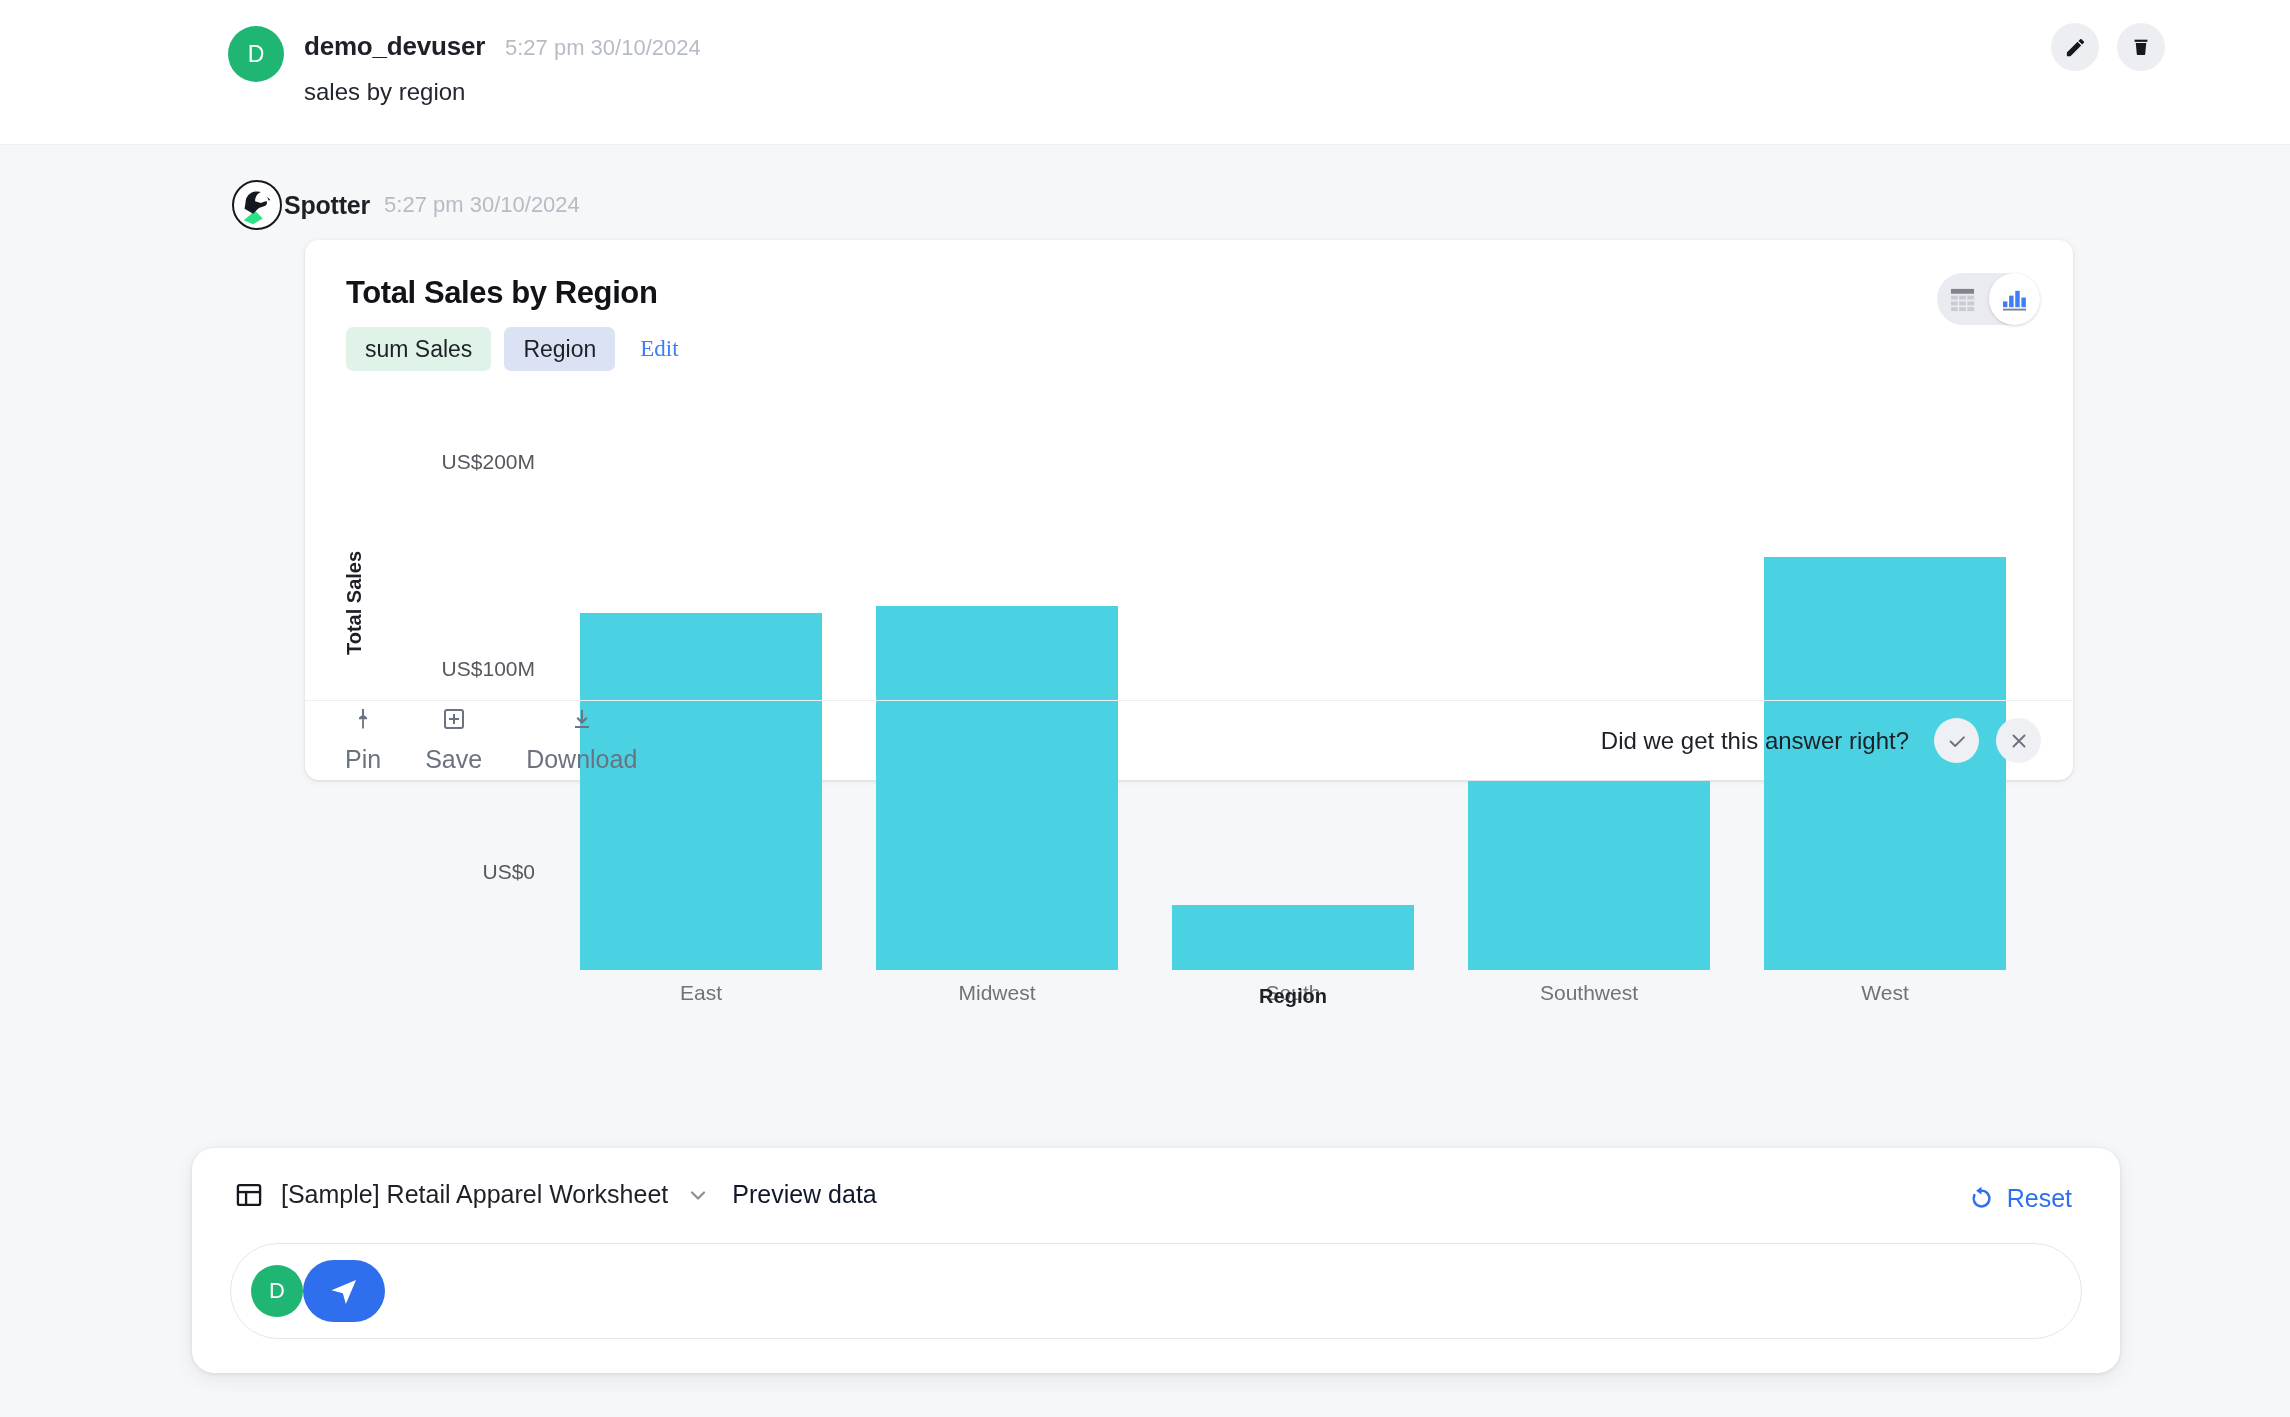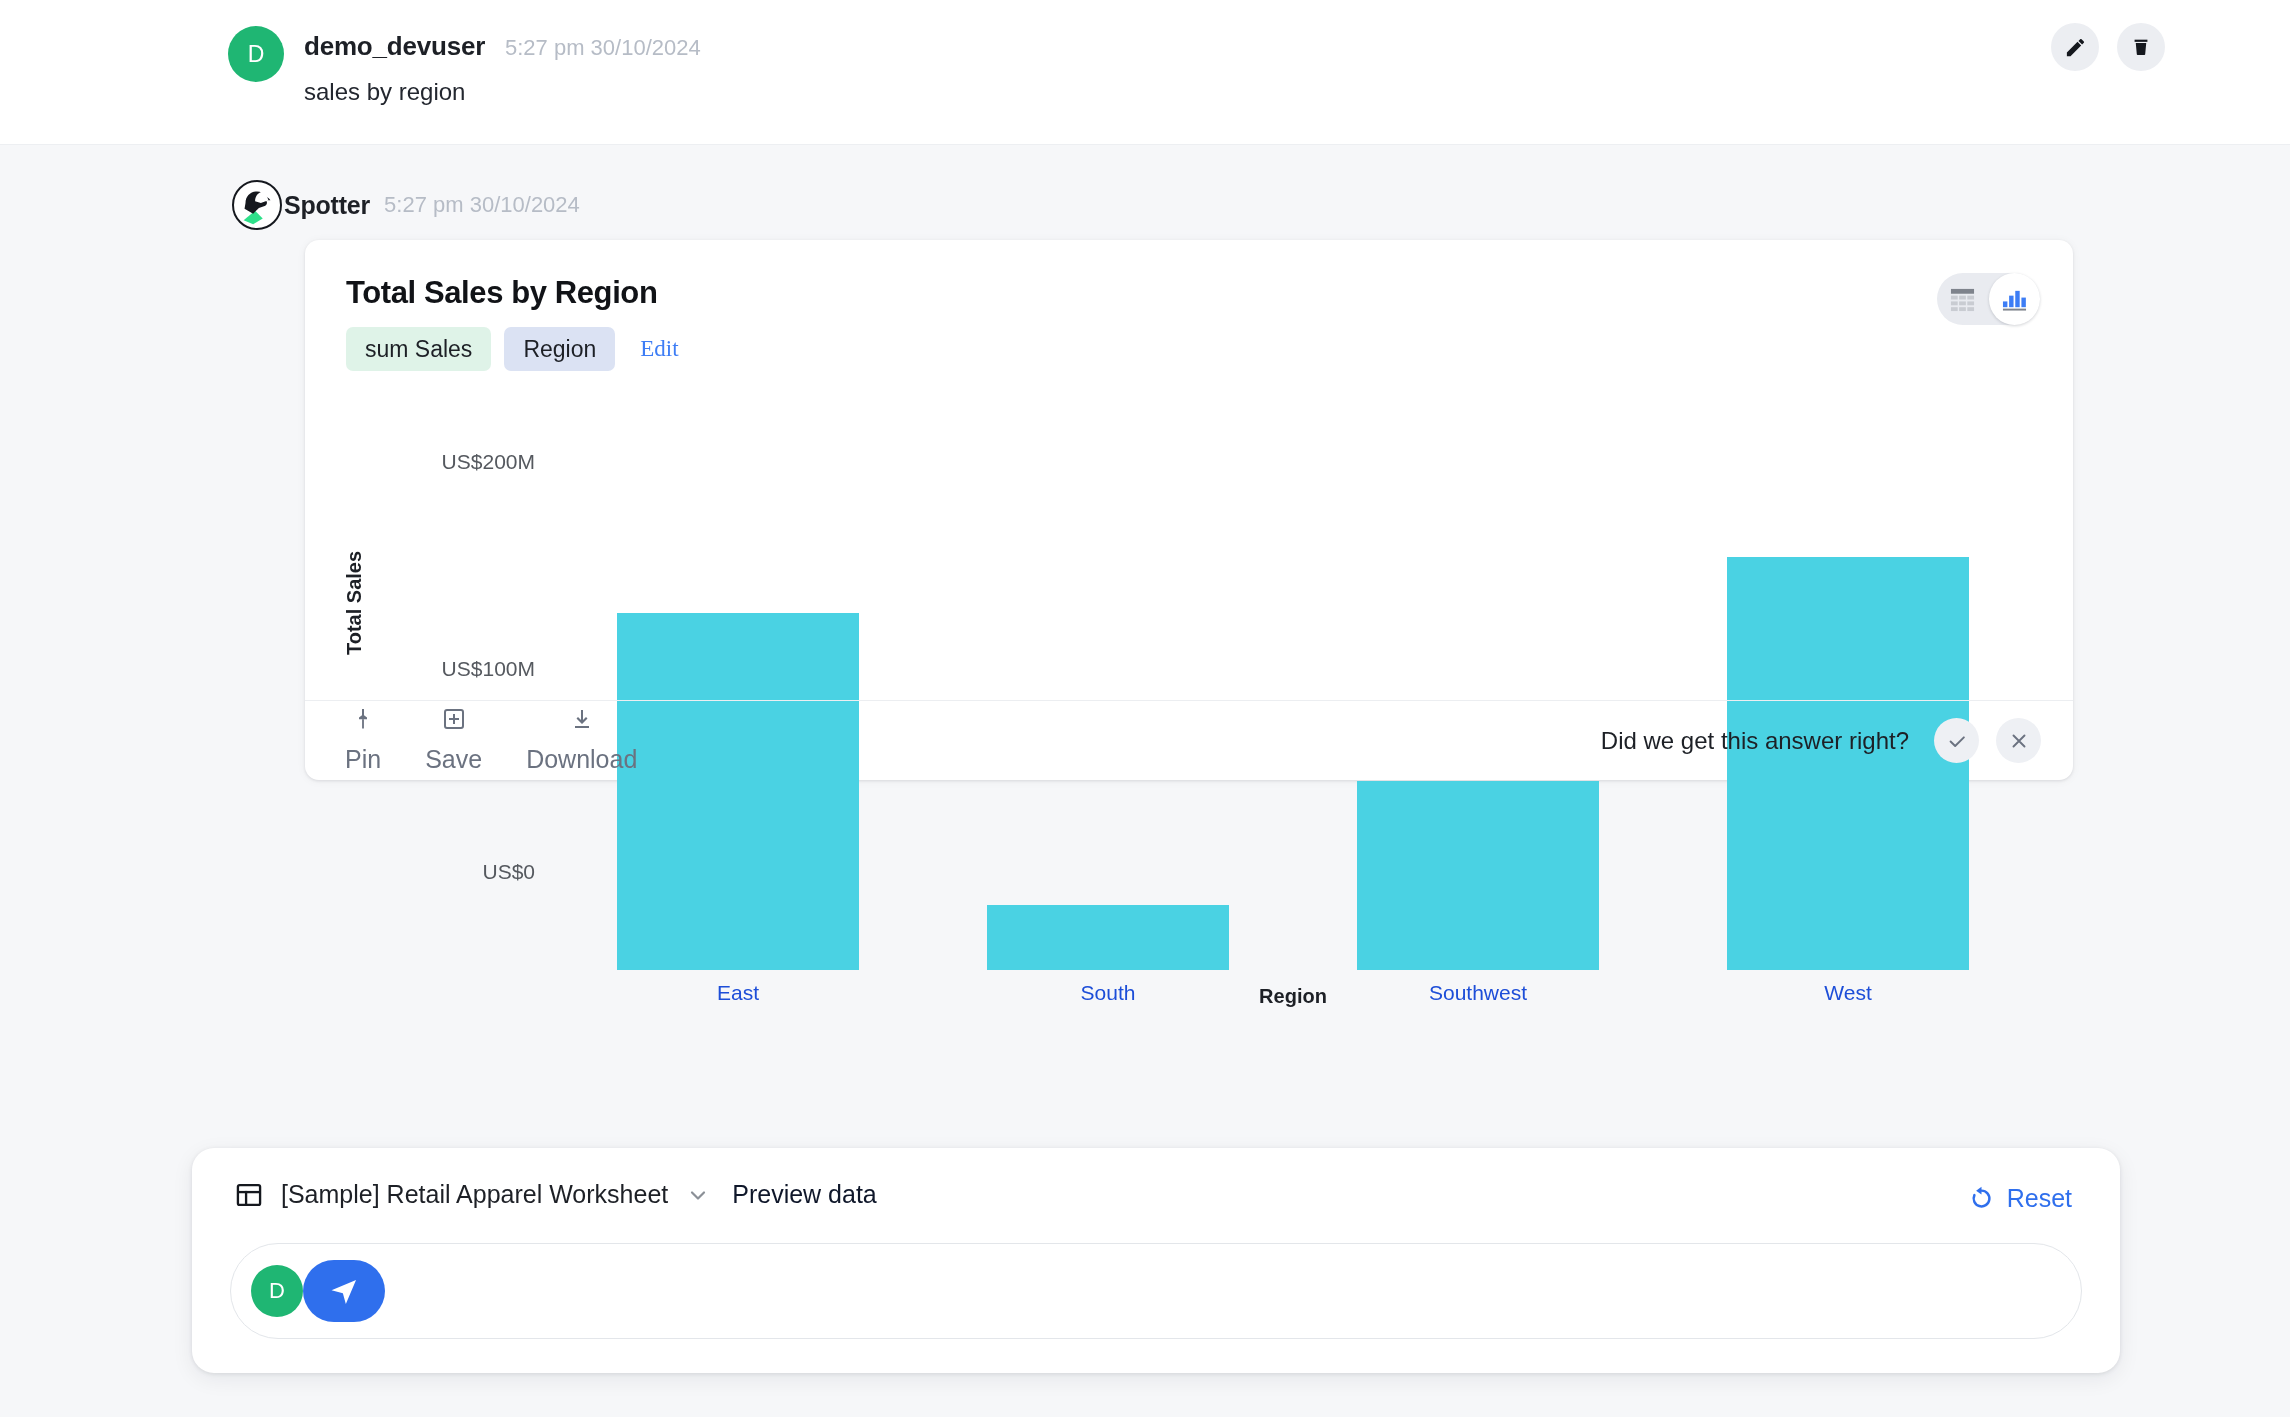--- a/index.html
+++ b/index.html
@@ -103,21 +103,21 @@
   }
   .plot { position: absolute; left: 248px; top: 113px; width: 1480px; height: 467px; }
   .bars { position: absolute; left: 0; bottom: 0; width: 100%; height: 100%; display: flex; }
   .bar-slot { flex: 1 1 0; position: relative; height: 100%; }
   .bar {
     position: absolute; bottom: 0; left: 50%; transform: translateX(-50%);
     width: 242px; background: #4ad2e3;
   }
   .x-tick {
     position: absolute; top: 478px; width: 100%; text-align: center;
-    font-size: 21px; color: #1d4ed8;
+    font-size: 21px; color: #737373;
   }
   .x-title {
     position: absolute; left: 248px; width: 1480px; top: 595px;
     text-align: center; font-size: 20px; color: #1d2026; font-weight: 700;
   }
 
   
   .card-footer {
     position: absolute; left: 0; bottom: 0; width: 100%; height: 80px;
     border-top: 1px solid #eceef1;
@@ -248,20 +248,24 @@
     <div class="y-tick" style="left:100px; top:267px; width:130px;">US$100M</div>
     <div class="y-tick" style="left:100px; top:470px; width:130px;">US$0</div>
 
     <div class="plot">
       <div class="bars">
         <div class="bar-slot">
           <div class="bar" style="height: 76.5%; background: rgb(74, 210, 227);"></div>
           <div class="x-tick">East</div>
         </div>
         <div class="bar-slot">
+          <div class="bar" style="height: 78%; background: rgb(74, 210, 227);"></div>
+          <div class="x-tick">Midwest</div>
+        </div>
+        <div class="bar-slot">
           <div class="bar" style="height: 14%; background: rgb(74, 210, 227);"></div>
           <div class="x-tick">South</div>
         </div>
         <div class="bar-slot">
           <div class="bar" style="height: 40.5%; background: rgb(74, 210, 227);"></div>
           <div class="x-tick">Southwest</div>
         </div>
         <div class="bar-slot">
           <div class="bar" style="height: 88.5%; background: rgb(74, 210, 227);"></div>
           <div class="x-tick">West</div>

